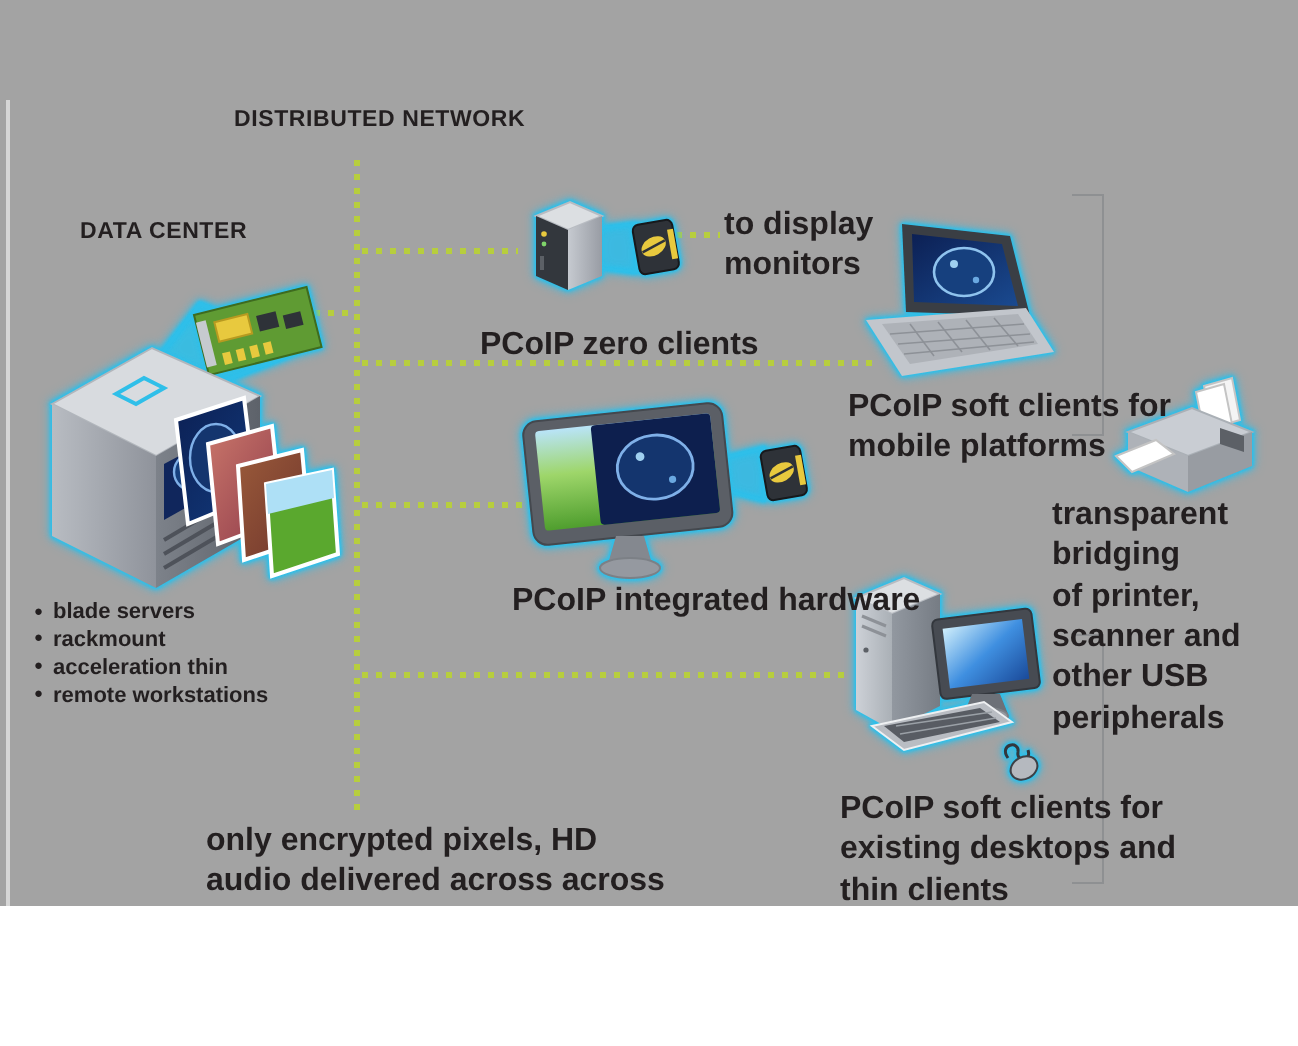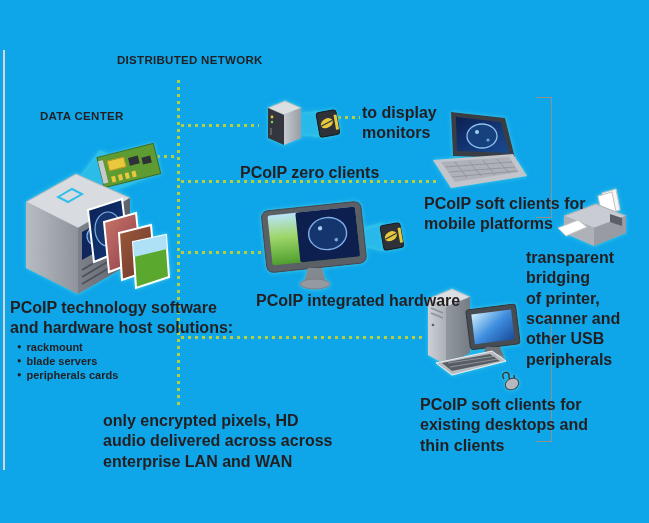--- a/index.html
+++ b/index.html
@@ -1,16 +1,16 @@
 <!DOCTYPE html>
 <html><head>
 <meta charset="utf-8">
 <style>
   html,body{margin:0;padding:0;background:#fff;}
-  .canvas{position:relative;width:649px;height:523px;background:#0ea5e9;overflow:hidden;
+  .canvas{position:relative;width:649px;height:453px;background:#a3a3a3;overflow:hidden;
           font-family:"Liberation Sans",sans-serif;color:#231f20;}
   .h{position:absolute;font-size:11.5px;font-weight:700;letter-spacing:.3px;white-space:nowrap;}
   .lbl{position:absolute;font-size:16px;font-weight:600;line-height:1.27;white-space:pre-line;}
   .leftrule{position:absolute;left:3px;top:50px;width:2px;height:420px;background:#d6d6d6;}
   .hline{position:absolute;height:3px;
          background:repeating-linear-gradient(90deg,#b7ce3e 0 3px,transparent 3px 7px);}
   .vline{position:absolute;width:3px;
          background:repeating-linear-gradient(180deg,#b7ce3e 0 3px,transparent 3px 7px);}
   .bracket{position:absolute;width:15px;border:1.5px solid #8e9092;border-left:none;}
   .device{position:absolute;
@@ -243,22 +243,21 @@
 existing desktops and
 thin clients</div>
   <div class="lbl" style="left:526px;top:248px;">transparent bridging
 of printer, scanner and
 other USB peripherals</div>
   <div class="lbl" style="left:103px;top:411px;">only encrypted pixels, HD
 audio delivered across across
 enterprise LAN and WAN</div>
 
   <div style="position:absolute;left:10px;top:298px;">
-    <div class="lbl" style="position:static;">PCoIP technology software
-and hardware host solutions:</div>
     <ul class="bullets">
+      <li>blade servers</li>
       <li>rackmount</li>
-      <li>blade servers</li>
-      <li>peripherals cards</li>
+      <li>acceleration thin</li>
+      <li>remote workstations</li>
     </ul>
   </div>
 
 </div>
 
 </body></html>

